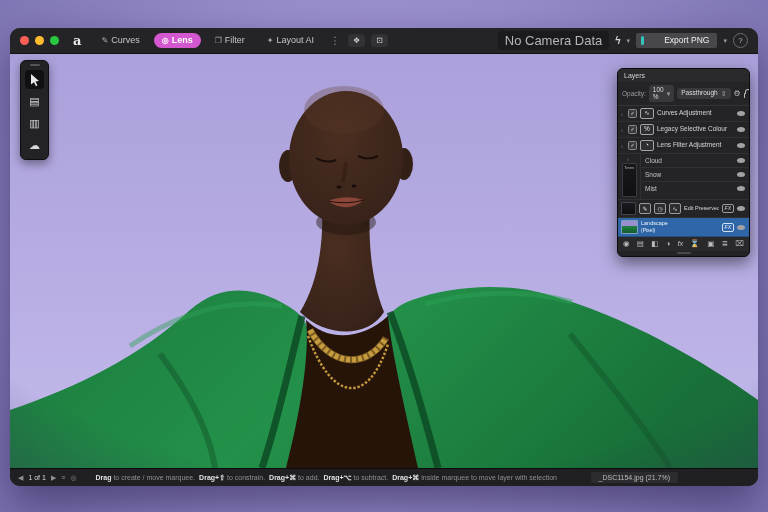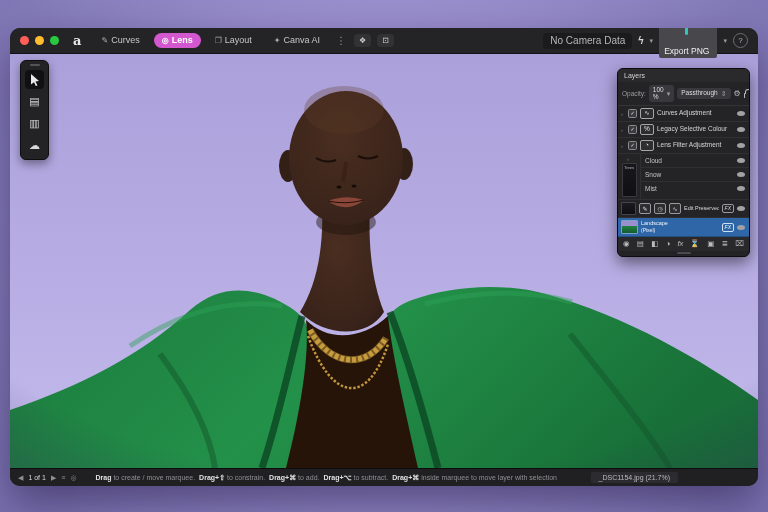--- a/index.html
+++ b/index.html
@@ -17,26 +17,26 @@
   .logo{color:#e8e8e8;font-weight:bold;font-size:13px;font-family:"DejaVu Serif",serif;
     margin:0 6px 0 8px;line-height:1;}
   .tab{display:flex;align-items:center;gap:3px;color:#c6c6c8;font-size:9px;
     padding:3px 8px;border-radius:10px;line-height:1;white-space:nowrap;}
   .tab .tic{font-size:8px;color:#a9a9ab;}
   .tab.active{background:#d357ce;color:#fff;font-weight:bold;}
   .tab.active .tic{color:#fff;}
   .ellip{color:#9a9a9c;font-size:10px;padding:0 2px;}
   .tbbtn{background:#323235;border-radius:4px;color:#cfcfd1;font-size:8px;
     padding:2px 5px;line-height:1.2;}
-  .chip{background:#1b1b1d;border-radius:4px;color:#b7b7ba;font-size:10px;
+  .chip{background:#1b1b1d;border-radius:4px;color:#b7b7ba;font-size:13px;
     padding:3px 7px;line-height:1;white-space:nowrap;}
   .perf{color:#d6d6d8;font-size:10px;font-weight:bold;}
   .caret{color:#9a9a9c;font-size:7px;}
-  .export{display:flex;align-items:center;gap:12px;background:#47474c;border-radius:2px;
-    padding:3px 8px 3px 5px;color:#f0f0f2;font-size:8.5px;line-height:1;flex-direction:column;}
+  .export{display:flex;align-items:center;gap:20px;background:#47474c;border-radius:2px;
+    padding:3px 8px 3px 5px;color:#f0f0f2;font-size:8.5px;line-height:1;}
   .export .bar{width:3px;height:9px;border-radius:2px;background:#35c3bd;}
   .help{width:13px;height:13px;border:1px solid #6e6e72;border-radius:50%;color:#b5b5b8;
     font-size:8px;display:flex;align-items:center;justify-content:center;}
   
   .canvas{position:absolute;left:0;top:26px;width:748px;height:414px;overflow:hidden;}
   
   .tools{position:absolute;left:10px;top:32px;width:27px;background:#232326;
     border:1px solid #0e0e10;border-radius:6px;z-index:40;padding:3px 0 4px;
     display:flex;flex-direction:column;align-items:center;gap:3px;
     box-shadow:0 4px 10px rgba(0,0,0,.4);}
@@ -121,25 +121,25 @@
       <div class="tab">
         <span class="tic">✎</span>
         <span>Curves</span>
       </div>
       <div class="tab active">
         <span class="tic">◎</span>
         <span>Lens</span>
       </div>
       <div class="tab">
         <span class="tic">❐</span>
-        <span>Layout</span>
+        <span>Filter</span>
       </div>
       <div class="tab">
         <span class="tic">✦</span>
-        <span>Canva AI</span>
+        <span>Layout AI</span>
       </div>
 
       <span class="ellip">⋮</span>
       <span class="tbbtn">❖</span>
       <span class="tbbtn">⊡</span>
 
       <span class="chip" style="margin-left:auto">No Camera Data</span>
       <span class="perf">ϟ</span>
       <span class="caret">▾</span>
       <div class="export">

